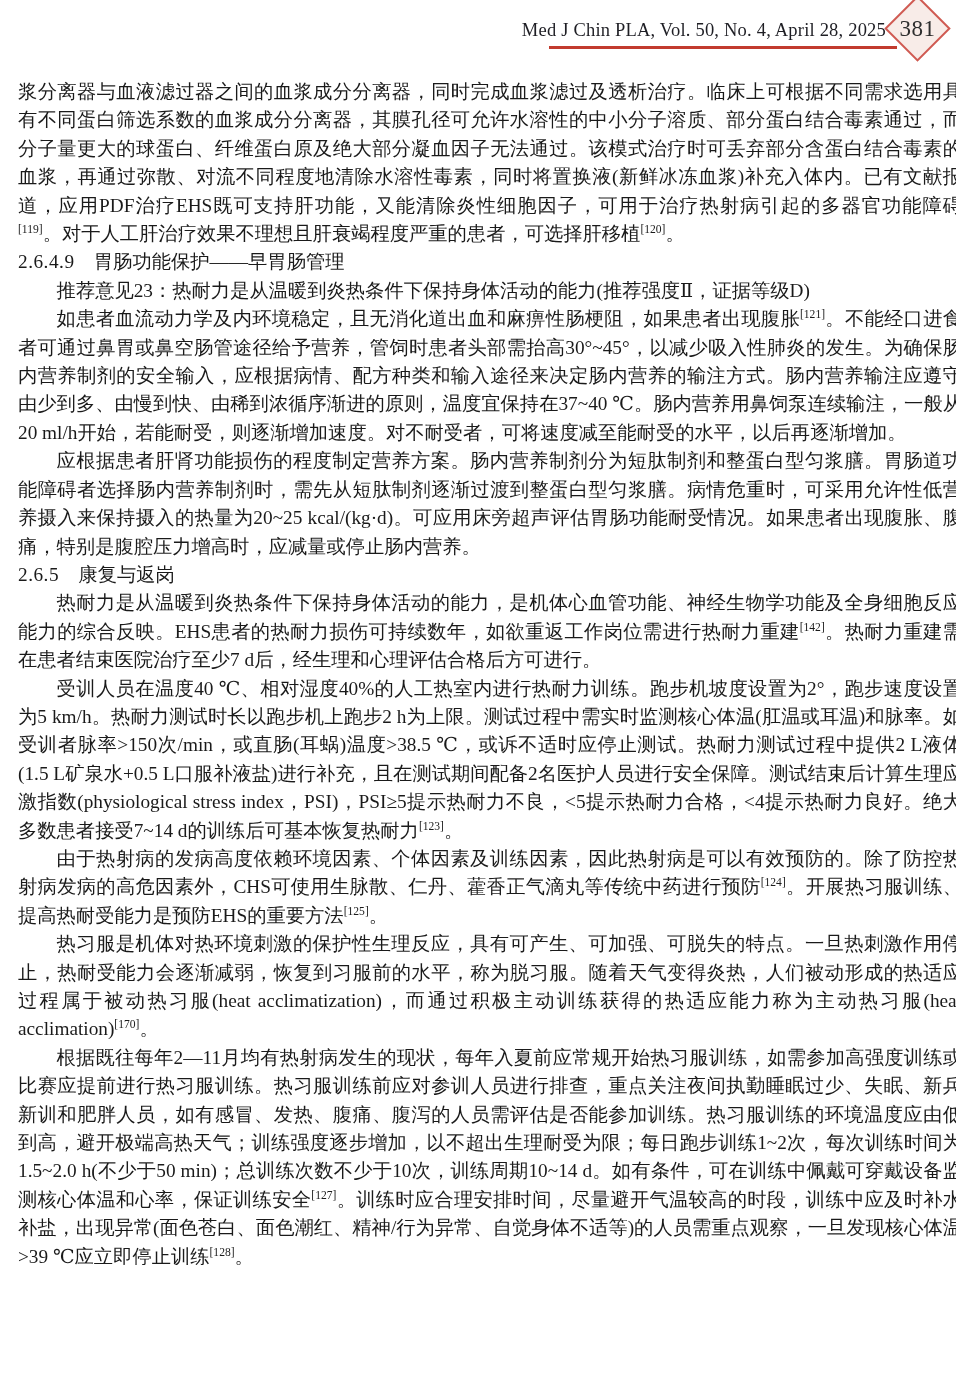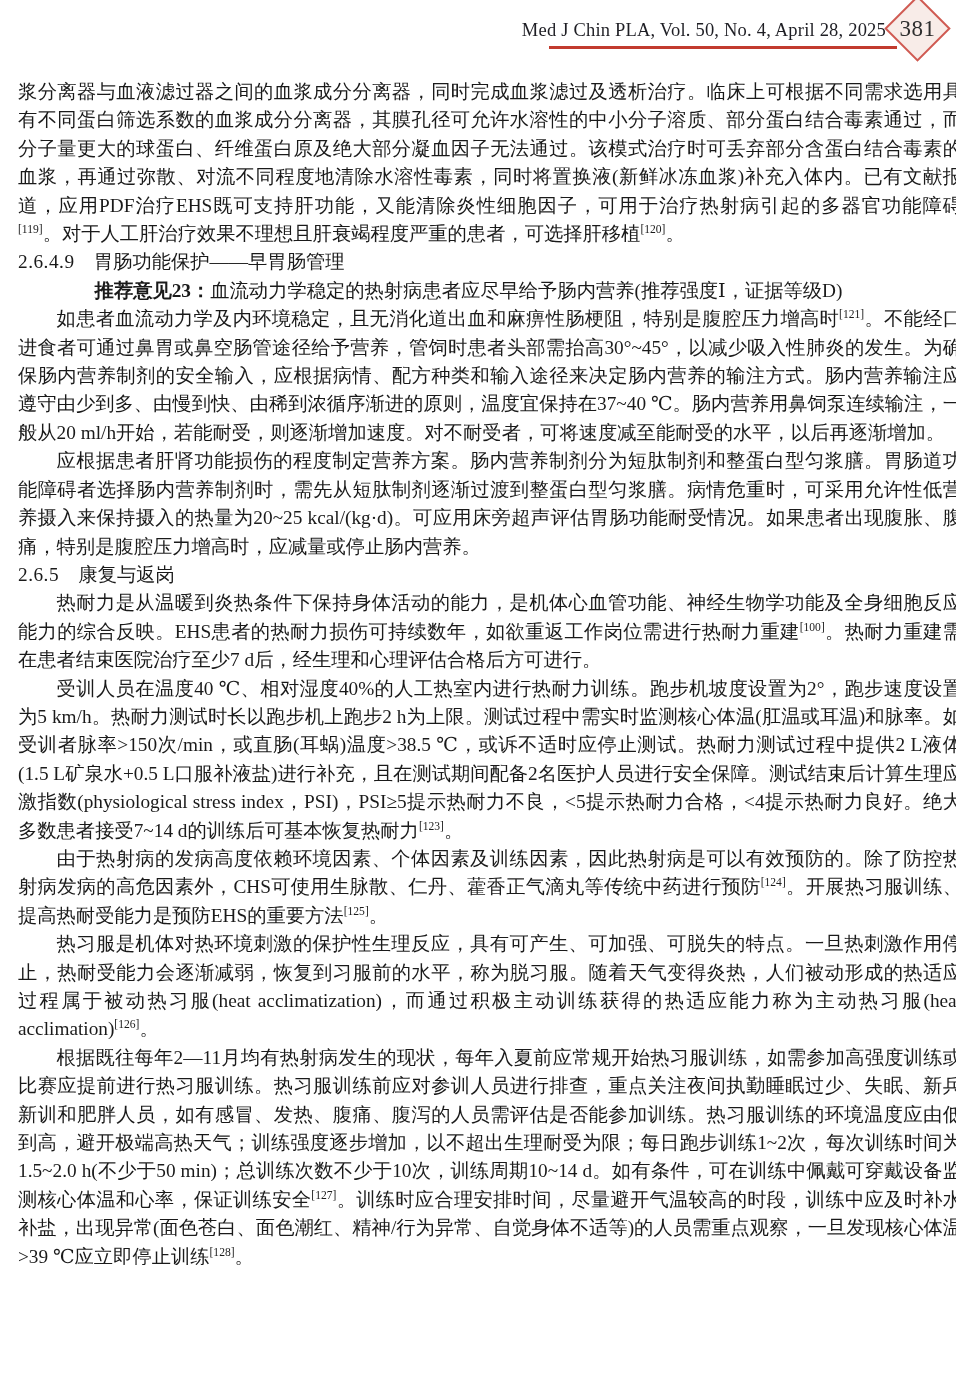--- a/index.html
+++ b/index.html
@@ -35,21 +35,21 @@
   
   .article{
     position:absolute;top:78px;left:18px;width:944px;
     font-size:19.3px;line-height:28.4px;
     text-align:justify;
   }
   .article p,.article h2{
     margin:0;padding:0;font-size:inherit;line-height:inherit;font-weight:normal;
   }
   .indent{text-indent:2em;}
-  .run-bold{font-weight:700;margin-left:38px;}
+  .run-bold{font-weight:400;}
   .secnum{font-weight:400;letter-spacing:0.5px;}
   sup.cite{
     font-size:0.60em;line-height:0;vertical-align:super;letter-spacing:0;
   }
 </style>
 </head>
 <body>
 
 <div class="page">
 
@@ -57,24 +57,24 @@
 
   <div class="header-rule" style="background: rgb(194, 59, 46);"></div>
 
   <div class="page-badge" style="border-color: rgb(208, 90, 82); background: rgb(248, 236, 232);">
     <span class="num">381</span>
   </div>
 
   <main class="article" id="article-body">
       <p><span>浆分离器与血液滤过器之间的血浆成分分离器，同时完成血浆滤过及透析治疗。临床上可根据不同需求选用具有不同蛋白筛选系数的血浆成分分离器，其膜孔径可允许水溶性的中小分子溶质、部分蛋白结合毒素通过，而分子量更大的球蛋白、纤维蛋白原及绝大部分凝血因子无法通过。该模式治疗时可丢弃部分含蛋白结合毒素的血浆，再通过弥散、对流不同程度地清除水溶性毒素，同时将置换液(新鲜冰冻血浆)补充入体内。已有文献报道，应用PDF治疗EHS既可支持肝功能，又能清除炎性细胞因子，可用于治疗热射病引起的多器官功能障碍</span><sup class="cite">[119]</sup><span>。对于人工肝治疗效果不理想且肝衰竭程度严重的患者，可选择肝移植</span><sup class="cite">[120]</sup><span>。</span></p>
       <h2><span class="secnum">2.6.4.9</span><span>　胃肠功能保护——早胃肠管理</span></h2>
-      <p class="indent"><span class="run-bold">推荐意见23：</span><span>血流动力学稳定的热射病患者应尽早给予肠内营养(推荐强度Ⅰ，证据等级D)</span></p>
-      <p class="indent"><span>如患者血流动力学及内环境稳定，且无消化道出血和麻痹性肠梗阻，特别是腹腔压力增高时</span><sup class="cite">[121]</sup><span>。不能经口进食者可通过鼻胃或鼻空肠管途径给予营养，管饲时患者头部需抬高30°~45°，以减少吸入性肺炎的发生。为确保肠内营养制剂的安全输入，应根据病情、配方种类和输入途径来决定肠内营养的输注方式。肠内营养输注应遵守由少到多、由慢到快、由稀到浓循序渐进的原则，温度宜保持在37~40 ℃。肠内营养用鼻饲泵连续输注，一般从20 ml/h开始，若能耐受，则逐渐增加速度。对不耐受者，可将速度减至能耐受的水平，以后再逐渐增加。</span></p>
+      <p class="indent"><span class="run-bold">推荐意见23：</span><span>热耐力是从温暖到炎热条件下保持身体活动的能力(推荐强度Ⅱ，证据等级D)</span></p>
+      <p class="indent"><span>如患者血流动力学及内环境稳定，且无消化道出血和麻痹性肠梗阻，如果患者出现腹胀</span><sup class="cite">[121]</sup><span>。不能经口进食者可通过鼻胃或鼻空肠管途径给予营养，管饲时患者头部需抬高30°~45°，以减少吸入性肺炎的发生。为确保肠内营养制剂的安全输入，应根据病情、配方种类和输入途径来决定肠内营养的输注方式。肠内营养输注应遵守由少到多、由慢到快、由稀到浓循序渐进的原则，温度宜保持在37~40 ℃。肠内营养用鼻饲泵连续输注，一般从20 ml/h开始，若能耐受，则逐渐增加速度。对不耐受者，可将速度减至能耐受的水平，以后再逐渐增加。</span></p>
       <p class="indent"><span>应根据患者肝肾功能损伤的程度制定营养方案。肠内营养制剂分为短肽制剂和整蛋白型匀浆膳。胃肠道功能障碍者选择肠内营养制剂时，需先从短肽制剂逐渐过渡到整蛋白型匀浆膳。病情危重时，可采用允许性低营养摄入来保持摄入的热量为20~25 kcal/(kg·d)。可应用床旁超声评估胃肠功能耐受情况。如果患者出现腹胀、腹痛，特别是腹腔压力增高时，应减量或停止肠内营养。</span></p>
       <h2><span class="secnum">2.6.5</span><span>　康复与返岗</span></h2>
-      <p class="indent"><span>热耐力是从温暖到炎热条件下保持身体活动的能力，是机体心血管功能、神经生物学功能及全身细胞反应能力的综合反映。EHS患者的热耐力损伤可持续数年，如欲重返工作岗位需进行热耐力重建</span><sup class="cite">[100]</sup><span>。热耐力重建需在患者结束医院治疗至少7 d后，经生理和心理评估合格后方可进行。</span></p>
+      <p class="indent"><span>热耐力是从温暖到炎热条件下保持身体活动的能力，是机体心血管功能、神经生物学功能及全身细胞反应能力的综合反映。EHS患者的热耐力损伤可持续数年，如欲重返工作岗位需进行热耐力重建</span><sup class="cite">[142]</sup><span>。热耐力重建需在患者结束医院治疗至少7 d后，经生理和心理评估合格后方可进行。</span></p>
       <p class="indent"><span>受训人员在温度40 ℃、相对湿度40%的人工热室内进行热耐力训练。跑步机坡度设置为2°，跑步速度设置为5 km/h。热耐力测试时长以跑步机上跑步2 h为上限。测试过程中需实时监测核心体温(肛温或耳温)和脉率。如受训者脉率&gt;150次/min，或直肠(耳蜗)温度&gt;38.5 ℃，或诉不适时应停止测试。热耐力测试过程中提供2 L液体(1.5 L矿泉水+0.5 L口服补液盐)进行补充，且在测试期间配备2名医护人员进行安全保障。测试结束后计算生理应激指数(physiological stress index，PSI)，PSI≥5提示热耐力不良，&lt;5提示热耐力合格，&lt;4提示热耐力良好。绝大多数患者接受7~14 d的训练后可基本恢复热耐力</span><sup class="cite">[123]</sup><span>。</span></p>
       <p class="indent"><span>由于热射病的发病高度依赖环境因素、个体因素及训练因素，因此热射病是可以有效预防的。除了防控热射病发病的高危因素外，CHS可使用生脉散、仁丹、藿香正气滴丸等传统中药进行预防</span><sup class="cite">[124]</sup><span>。开展热习服训练、提高热耐受能力是预防EHS的重要方法</span><sup class="cite">[125]</sup><span>。</span></p>
-      <p class="indent"><span>热习服是机体对热环境刺激的保护性生理反应，具有可产生、可加强、可脱失的特点。一旦热刺激作用停止，热耐受能力会逐渐减弱，恢复到习服前的水平，称为脱习服。随着天气变得炎热，人们被动形成的热适应过程属于被动热习服(heat acclimatization)，而通过积极主动训练获得的热适应能力称为主动热习服(heat acclimation)</span><sup class="cite">[126]</sup><span>。</span></p>
+      <p class="indent"><span>热习服是机体对热环境刺激的保护性生理反应，具有可产生、可加强、可脱失的特点。一旦热刺激作用停止，热耐受能力会逐渐减弱，恢复到习服前的水平，称为脱习服。随着天气变得炎热，人们被动形成的热适应过程属于被动热习服(heat acclimatization)，而通过积极主动训练获得的热适应能力称为主动热习服(heat acclimation)</span><sup class="cite">[170]</sup><span>。</span></p>
       <p class="indent"><span>根据既往每年2—11月均有热射病发生的现状，每年入夏前应常规开始热习服训练，如需参加高强度训练或比赛应提前进行热习服训练。热习服训练前应对参训人员进行排查，重点关注夜间执勤睡眠过少、失眠、新兵新训和肥胖人员，如有感冒、发热、腹痛、腹泻的人员需评估是否能参加训练。热习服训练的环境温度应由低到高，避开极端高热天气；训练强度逐步增加，以不超出生理耐受为限；每日跑步训练1~2次，每次训练时间为1.5~2.0 h(不少于50 min)；总训练次数不少于10次，训练周期10~14 d。如有条件，可在训练中佩戴可穿戴设备监测核心体温和心率，保证训练安全</span><sup class="cite">[127]</sup><span>。训练时应合理安排时间，尽量避开气温较高的时段，训练中应及时补水补盐，出现异常(面色苍白、面色潮红、精神/行为异常、自觉身体不适等)的人员需重点观察，一旦发现核心体温&gt;39 ℃应立即停止训练</span><sup class="cite">[128]</sup><span>。</span></p>
     </main>
 
 </div>
 
 </body></html>

